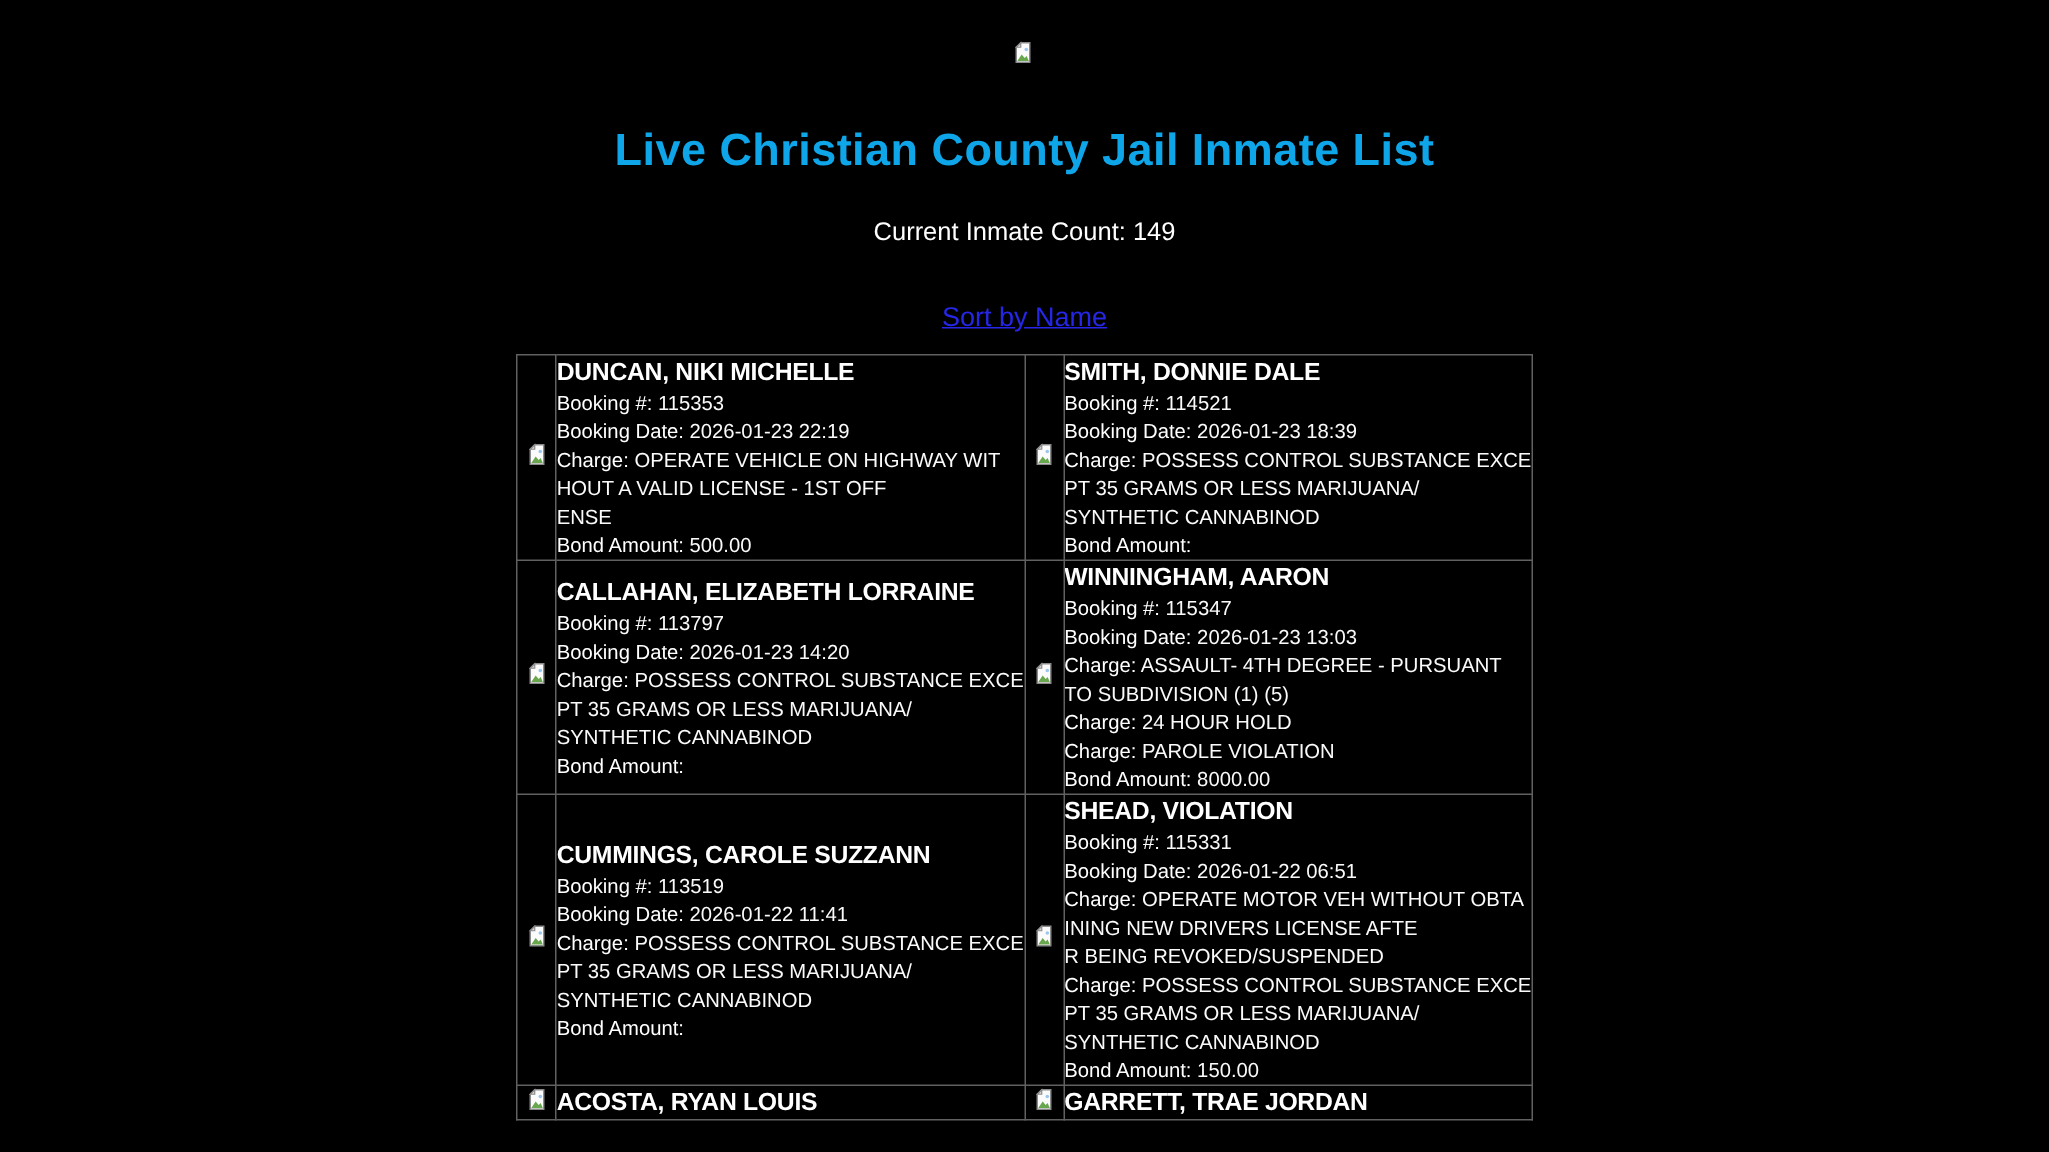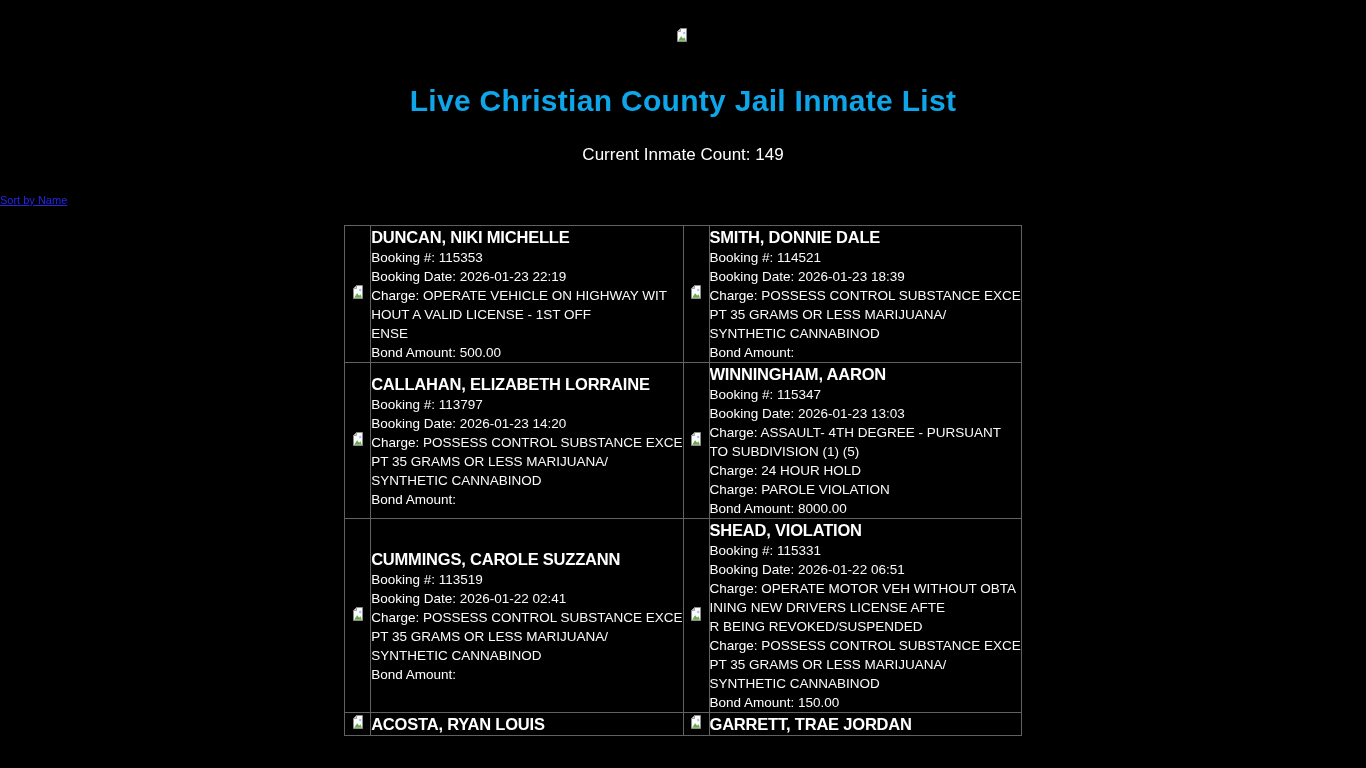--- a/index.html
+++ b/index.html
@@ -28,22 +28,23 @@
   }
   .inmate-count {
     margin: 27px 0 0;
     text-align: center;
     font-size: 17px;
     line-height: 20px;
     font-weight: normal;
     color: #ffffff;
   }
   .sort-row {
-    margin: 26px 0 0;
-    font-size: 11px;
+    margin: 37px 0 0;
+    text-align: center;
+    font-size: 18px;
     line-height: 18px;
   }
   .sort-link {
     color: #2626e8;
     text-decoration: underline;
     cursor: pointer;
   }
   table.roster {
     border-collapse: collapse;
     margin: 16px auto 0;
@@ -197,21 +198,21 @@
       <path d="M2.5 4.5 L5.5 1.5 H11.5 V14.5 H2.5 Z" fill="#fbfbfb" stroke="#8b8b8b" stroke-width="1"></path>
       <path d="M2.5 4.5 L5.5 1.5 L5.5 4.5 Z" fill="#d6d6d6" stroke="#8b8b8b" stroke-width="0.8"></path>
       <circle cx="9.2" cy="6" r="1.2" fill="#9cc7ee"></circle>
       <path d="M3.2 13.7 L6.1 9.3 L8.1 11.7 L9.4 10.3 L10.9 13.7 Z" fill="#69a74e"></path>
     </svg>
   </span>
 </td>
         <td class="txt-cell">
           <div class="inmate-name">CUMMINGS, CAROLE SUZZANN</div>
           <div class="field"><b class="lbl">Booking #:</b> <span>113519</span></div>
-          <div class="field"><b class="lbl">Booking Date:</b> <span>2026-01-22 02:41</span></div>
+          <div class="field"><b class="lbl">Booking Date:</b> <span>2026-01-22 11:41</span></div>
           <div class="field"><b class="lbl">Charge:</b> <span>POSSESS CONTROL SUBSTANCE EXCE</span></div>
           <div class="field"><span>PT 35 GRAMS OR LESS MARIJUANA/</span></div>
           <div class="field"><span>SYNTHETIC CANNABINOD</span></div>
           <div class="field"><b class="lbl">Bond Amount:</b> <span></span></div>
         </td>
         <td class="img-cell">
   <span class="broken-img">
     <svg width="14" height="16" viewBox="0 0 14 16" aria-hidden="true">
       <path d="M2.5 4.5 L5.5 1.5 H11.5 V14.5 H2.5 Z" fill="#fbfbfb" stroke="#8b8b8b" stroke-width="1"></path>
       <path d="M2.5 4.5 L5.5 1.5 L5.5 4.5 Z" fill="#d6d6d6" stroke="#8b8b8b" stroke-width="0.8"></path>

